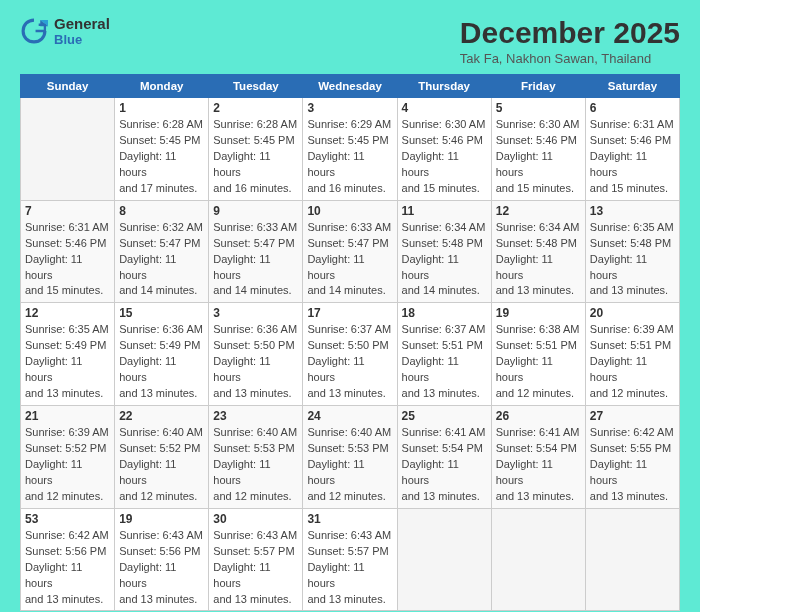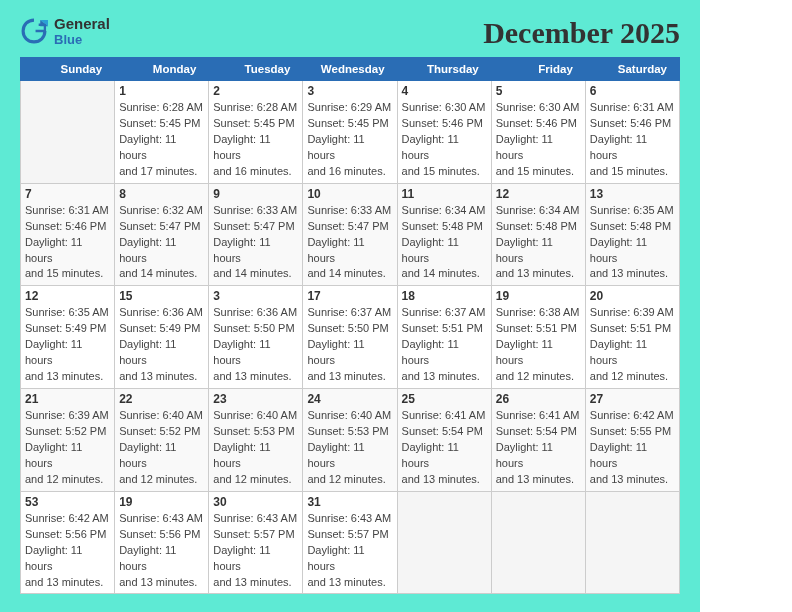--- a/index.html
+++ b/index.html
@@ -42,21 +42,20 @@
       font-weight: bold;
       color: #2a6db5;
     }
     .logo-icon {
       width: 28px;
       height: 28px;
       margin-right: 2px;
     }
     .title-block {
       text-align: left;
-      font-family: Liberation Serif, serif;
     }
     .month-title {
       font-size: 30px;
       font-weight: bold;
       color: #333;
       line-height: 1.1;
     }
     .subtitle {
       font-size: 13px;
       color: #555;
@@ -66,21 +65,21 @@
       width: 100%;
       border-collapse: collapse;
       table-layout: fixed;
     }
     .calendar th {
       background: #2a6db5;
       color: #fff;
       font-size: 11.5px;
       font-weight: bold;
       padding: 5px 12px;
-      text-align: right;
+      text-align: center;
       border: 1px solid #2a6db5;
     }
     .calendar td {
       border: 1px solid #ccc;
       vertical-align: top;
       padding: 3px 4px 3px 4px;
       font-size: 9.5px;
       color: #333;
       height: 82px;
       background: #fff;
@@ -115,20 +114,21 @@
         <path d="M26 4 L36 4 L36 12" fill="#2a9fd5" stroke="none"></path>
         <path d="M26 4 L36 12 L26 12 Z" fill="#2a6db5"></path>
       </svg>
       <div class="logo-text">
         <span class="logo-general">General</span>
         <span class="logo-blue">Blue</span>
       </div>
     </div>
     <div class="title-block">
       <div class="month-title">December 2025</div>
+      <div class="subtitle">Tak Fa, Nakhon Sawan, Thailand</div>
     </div>
   </div>
 
   <table class="calendar">
     <thead>
       <tr>
       <th>Sunday</th>
           <th>Monday</th>
           <th>Tuesday</th>
           <th>Wednesday</th>

